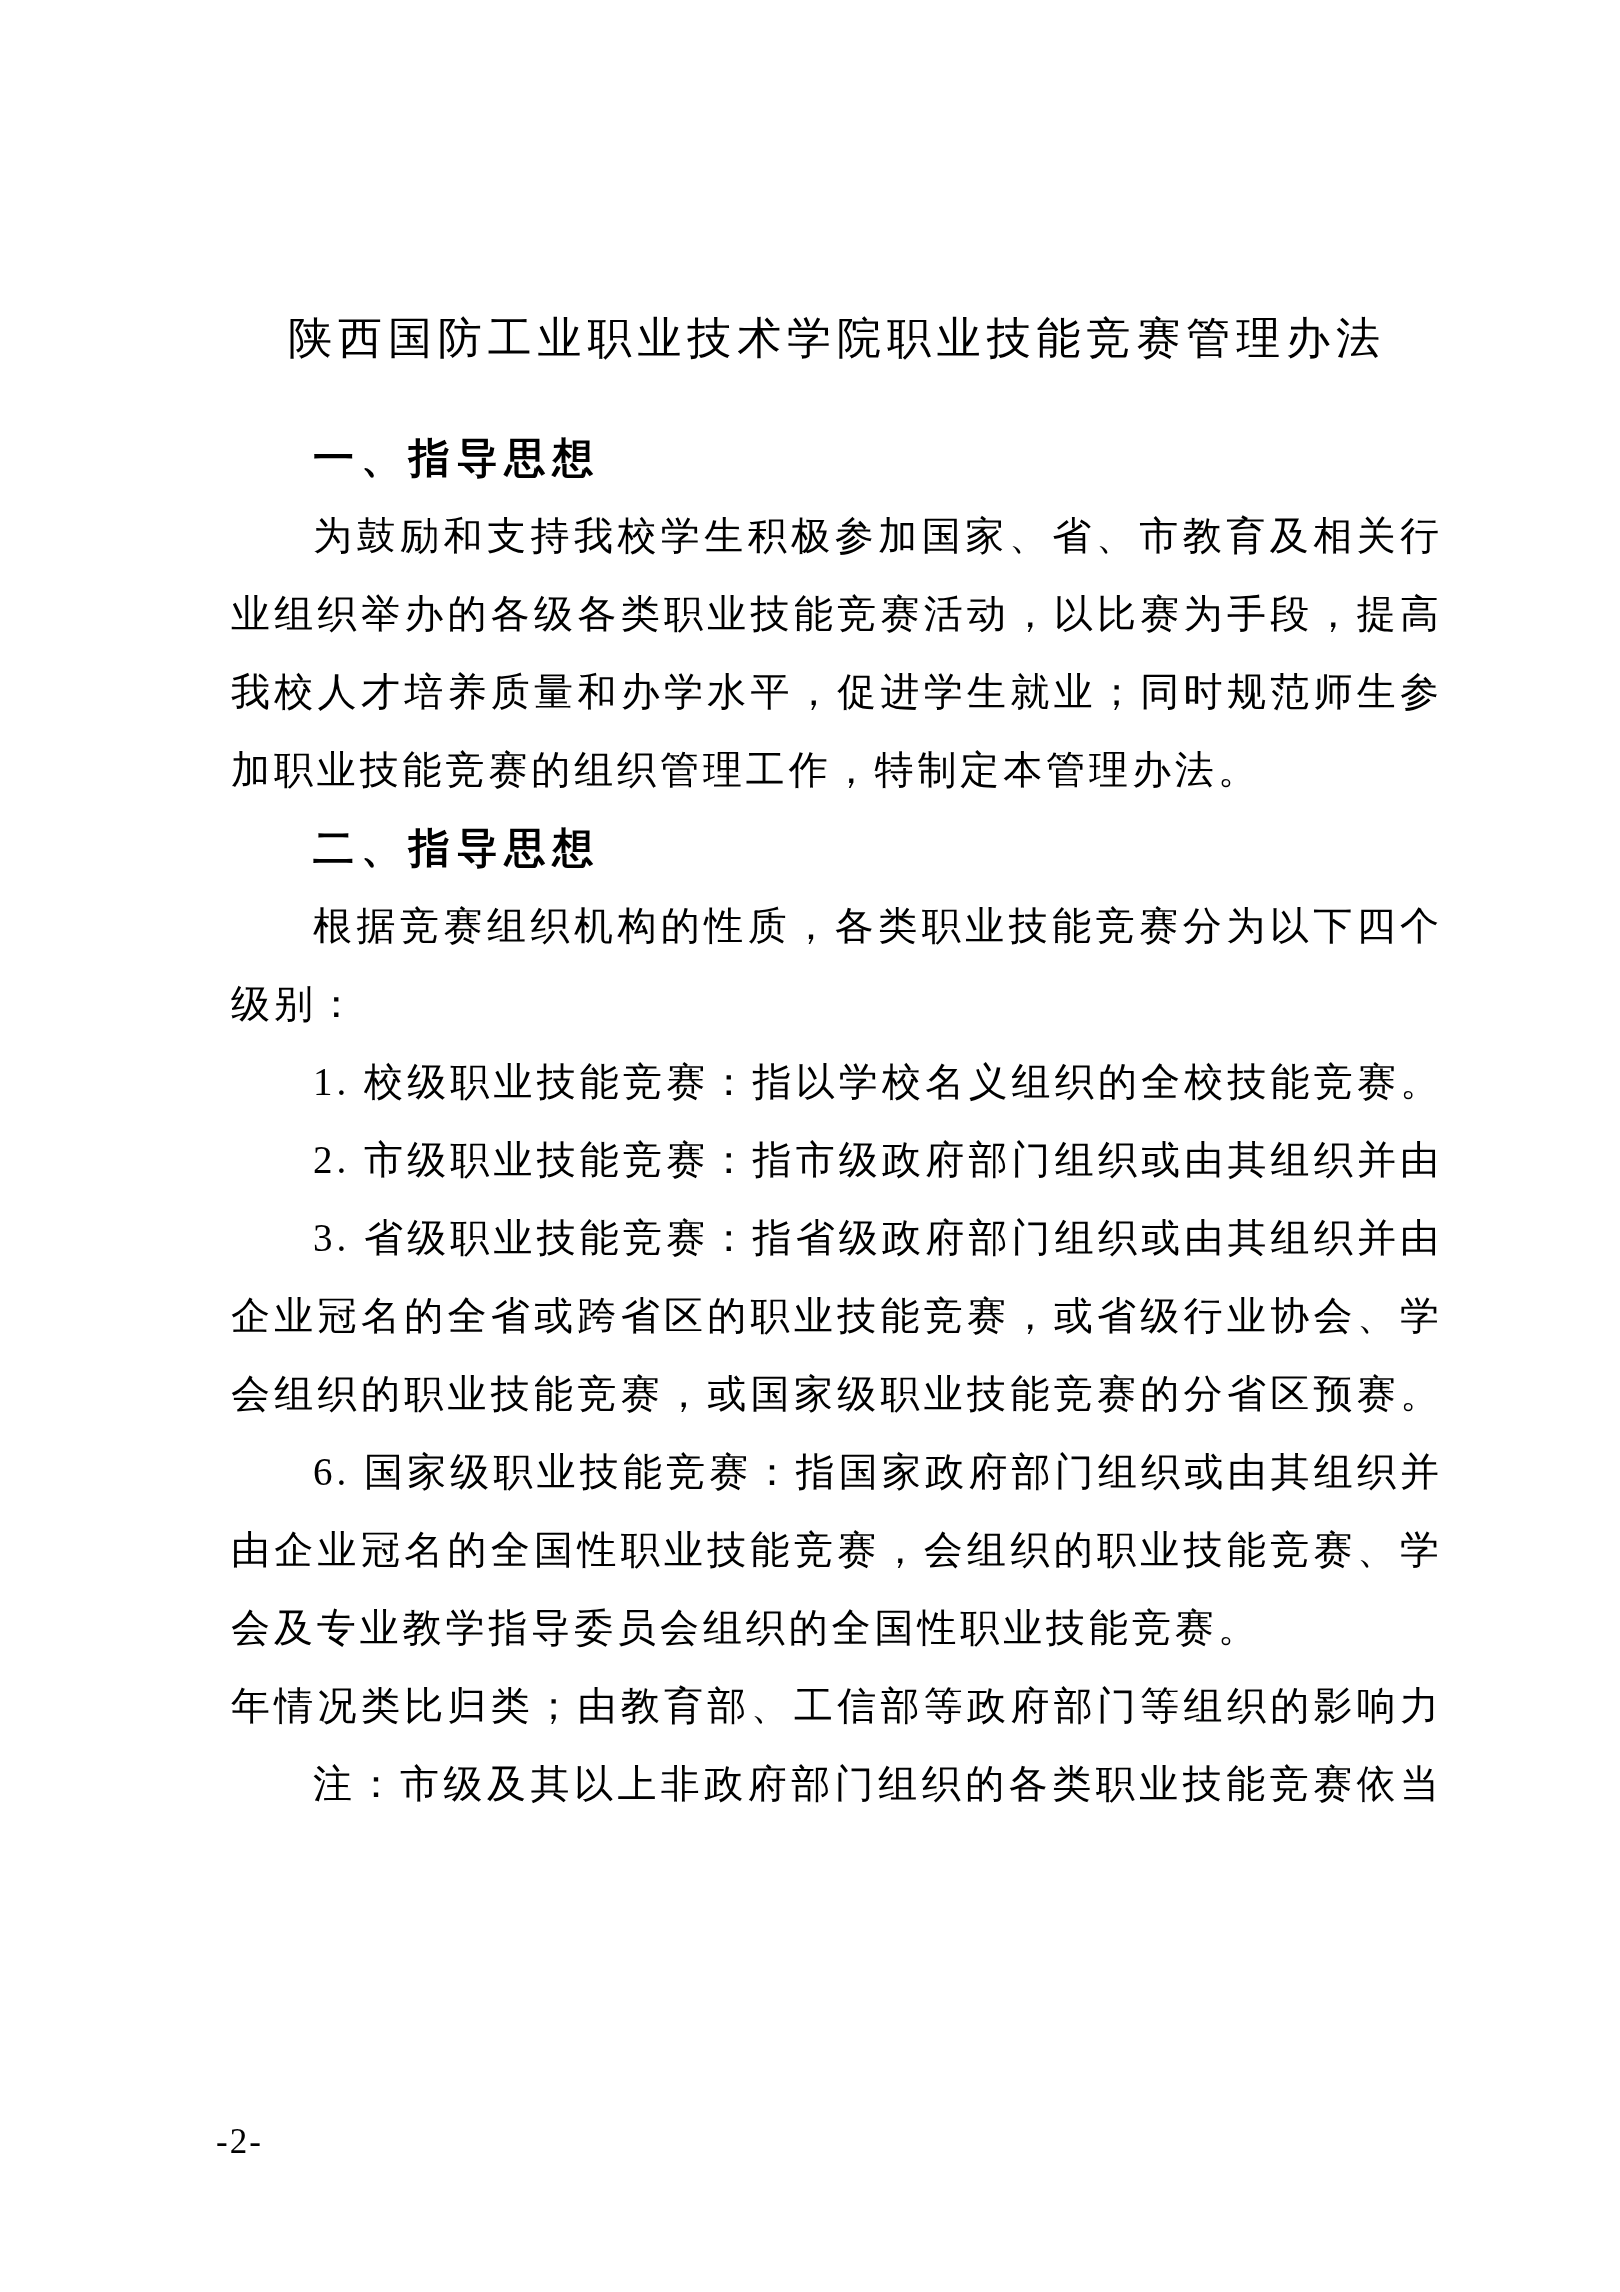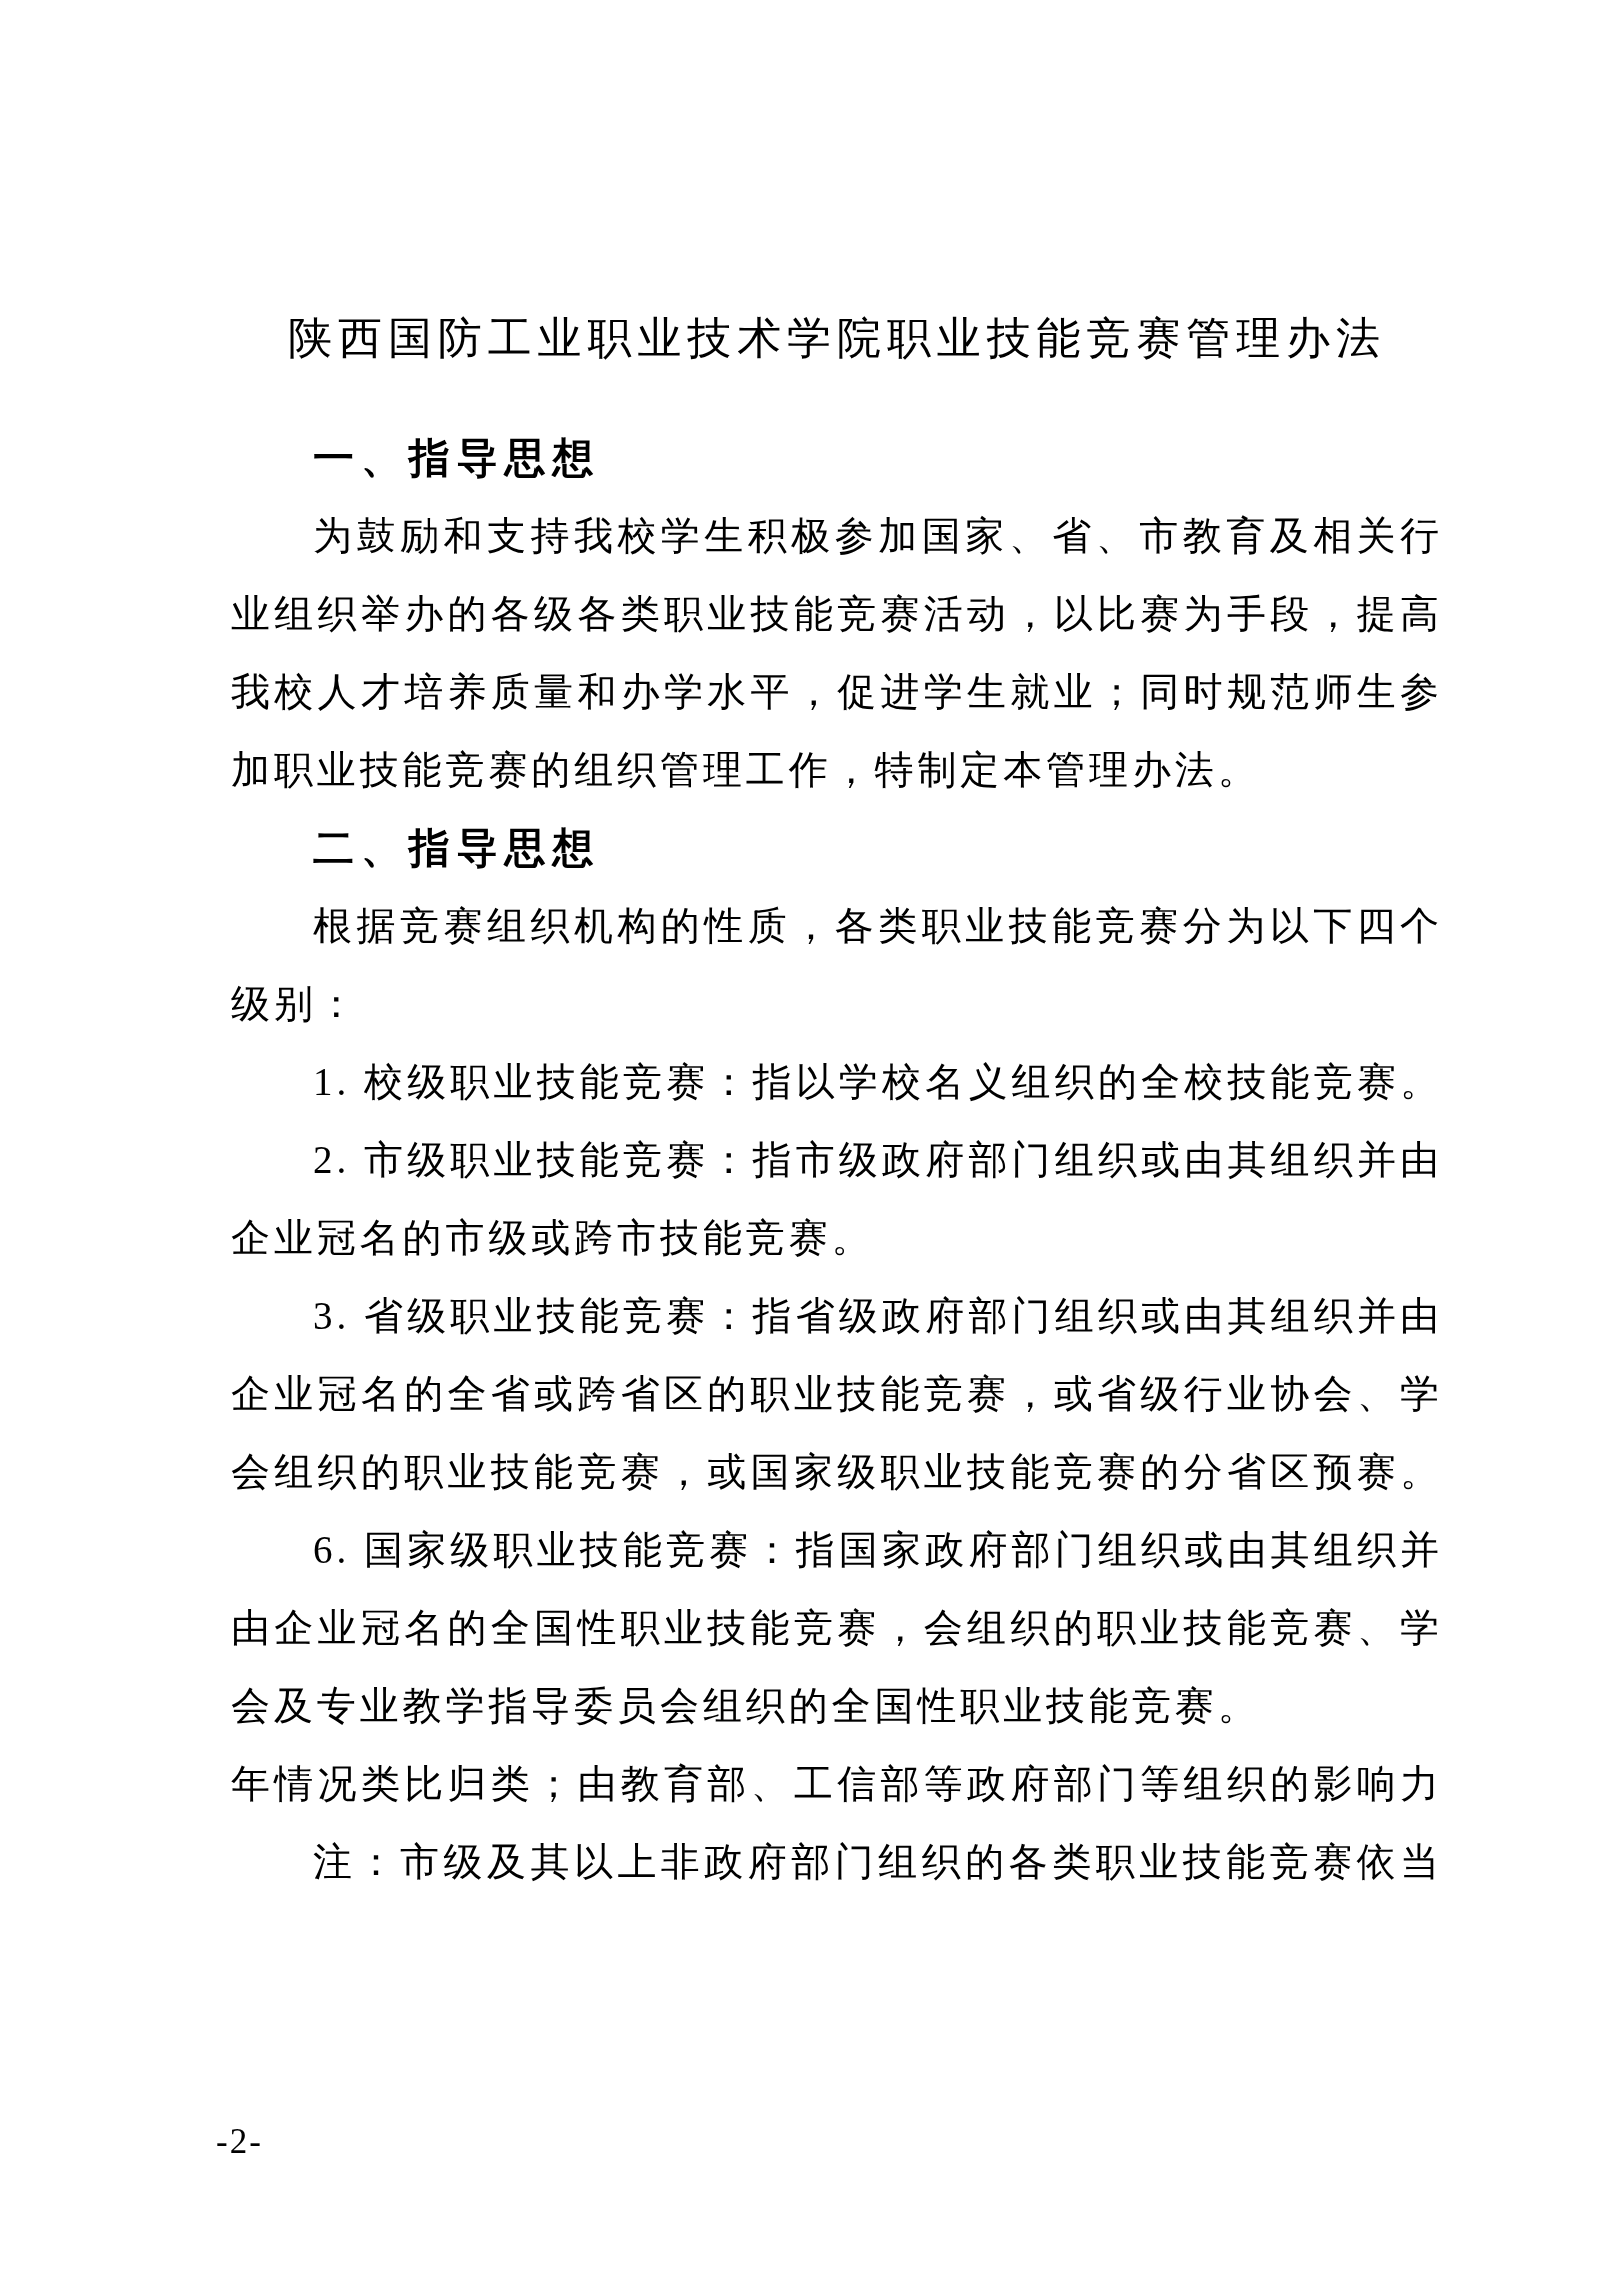--- a/index.html
+++ b/index.html
@@ -67,21 +67,20 @@
         <div class="line heading indent">一、指导思想</div>
         <div class="line indent fill">为鼓励和支持我校学生积极参加国家、省、市教育及相关行</div>
         <div class="line fill">业组织举办的各级各类职业技能竞赛活动，以比赛为手段，提高</div>
         <div class="line fill">我校人才培养质量和办学水平，促进学生就业；同时规范师生参</div>
         <div class="line">加职业技能竞赛的组织管理工作，特制定本管理办法。</div>
         <div class="line heading indent">二、指导思想</div>
         <div class="line indent fill">根据竞赛组织机构的性质，各类职业技能竞赛分为以下四个</div>
         <div class="line">级别：</div>
         <div class="line indent fill">1. 校级职业技能竞赛：指以学校名义组织的全校技能竞赛。</div>
         <div class="line indent fill">2. 市级职业技能竞赛：指市级政府部门组织或由其组织并由</div>
-        <div class="line">企业冠名的市级或跨市技能竞赛。</div>
         <div class="line indent fill">3. 省级职业技能竞赛：指省级政府部门组织或由其组织并由</div>
         <div class="line fill">企业冠名的全省或跨省区的职业技能竞赛，或省级行业协会、学</div>
         <div class="line fill">会组织的职业技能竞赛，或国家级职业技能竞赛的分省区预赛。</div>
         <div class="line indent fill">6. 国家级职业技能竞赛：指国家政府部门组织或由其组织并</div>
         <div class="line fill">由企业冠名的全国性职业技能竞赛，会组织的职业技能竞赛、学</div>
         <div class="line">会及专业教学指导委员会组织的全国性职业技能竞赛。</div>
         <div class="line fill">年情况类比归类；由教育部、工信部等政府部门等组织的影响力</div>
         <div class="line indent fill">注：市级及其以上非政府部门组织的各类职业技能竞赛依当</div>
       </div>
   </div>

